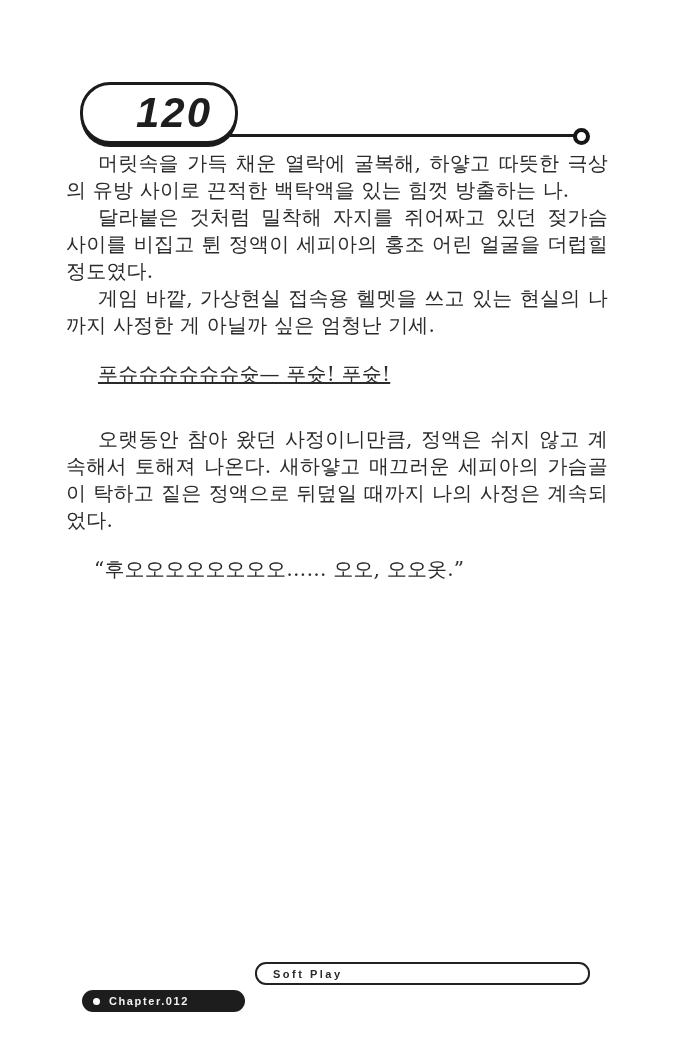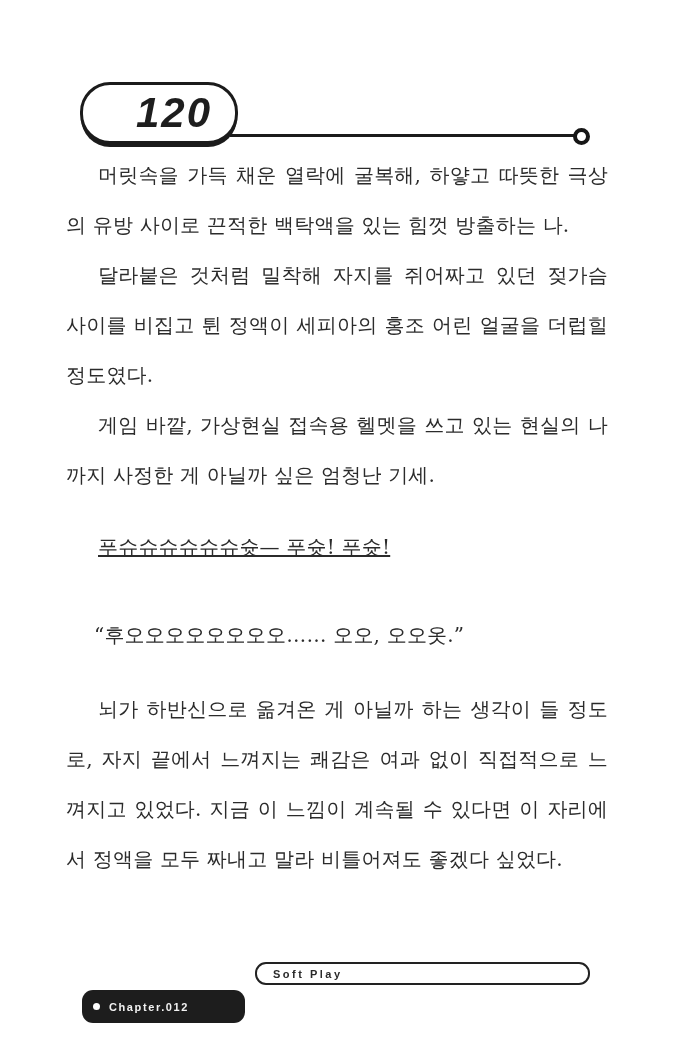--- a/index.html
+++ b/index.html
@@ -21,29 +21,29 @@
     font-size:42px; letter-spacing:2px; color:#1e1e1e; padding-right:6px;margin-left:36px;
   }
   .header-line { position:absolute; left:230px; top:134px; width:348px; height:3px; background:#1b1b1b; }
   .header-ring {
     position:absolute; left:573px; top:128px; width:9px; height:9px;
     border:4px solid #161616; border-radius:50%; background:#fff;
   }
   
   .body-text {
     position:absolute; left:66px; top:150px; width:542px;
-    font-size:20px; line-height:50px; letter-spacing:0.2px;
+    font-size:20px; line-height:27px; letter-spacing:0.2px;
     text-align:justify;
   }
   .body-text p { margin:0; text-indent:1.6em; }
   .body-text p.sfx { margin:22px 0 38px;text-decoration:underline; }
   .body-text p.dialogue { margin:22px 0 24px; text-indent:1.4em; }
   
   .chapter-pill {
-    position:absolute; left:82px; top:990px; width:163px; height:33px;
+    position:absolute; left:82px; top:990px; width:163px; height:22px;
     background:#1d1d1d; border-radius:11px; box-sizing:border-box;
     display:flex; align-items:center;
     font-family:"Liberation Sans",sans-serif; font-weight:bold;
     font-size:11px; letter-spacing:1.6px; color:#f2f2f2;
   }
   .chapter-pill .dot { width:7px; height:7px; background:#ffffff; border-radius:50%; margin:0 9px 0 11px; flex:0 0 auto; }
   .section-box {
     position:absolute; left:255px; top:962px; width:335px; height:23px;
     border:2px solid #222222; border-radius:11px; background:#ffffff;
     box-sizing:border-box; display:flex; align-items:center; padding-left:16px;
@@ -60,22 +60,22 @@
     <span class="num">120</span>
   </div>
   <div class="header-line"></div>
   <div class="header-ring"></div>
 
   <main class="body-text">
     <p>머릿속을 가득 채운 열락에 굴복해, 하얗고 따뜻한 극상의 유방 사이로 끈적한 백탁액을 있는 힘껏 방출하는 나.</p>
     <p>달라붙은 것처럼 밀착해 자지를 쥐어짜고 있던 젖가슴 사이를 비집고 튄 정액이 세피아의 홍조 어린 얼굴을 더럽힐 정도였다.</p>
     <p>게임 바깥, 가상현실 접속용 헬멧을 쓰고 있는 현실의 나까지 사정한 게 아닐까 싶은 엄청난 기세.</p>
     <p class="sfx">푸슈슈슈슈슈슈슛— 푸슛! 푸슛!</p>
+    <p>오랫동안 참아 왔던 사정이니만큼, 정액은 쉬지 않고 계속해서 토해져 나온다. 새하얗고 매끄러운 세피아의 가슴골이 탁하고 짙은 정액으로 뒤덮일 때까지 나의 사정은 계속되었다.</p>
     <p class="dialogue">“후오오오오오오오오…… 오오, 오오옷.”</p>
-    <p>뇌가 하반신으로 옮겨온 게 아닐까 하는 생각이 들 정도로, 자지 끝에서 느껴지는 쾌감은 여과 없이 직접적으로 느껴지고 있었다. 지금 이 느낌이 계속될 수 있다면 이 자리에서 정액을 모두 짜내고 말라 비틀어져도 좋겠다 싶었다.</p>
   </main>
 
   <div class="chapter-pill">
     <span class="dot"></span>
     <span>Chapter.012</span>
   </div>
   <div class="section-box">
     <span>Soft Play</span>
   </div>
 

